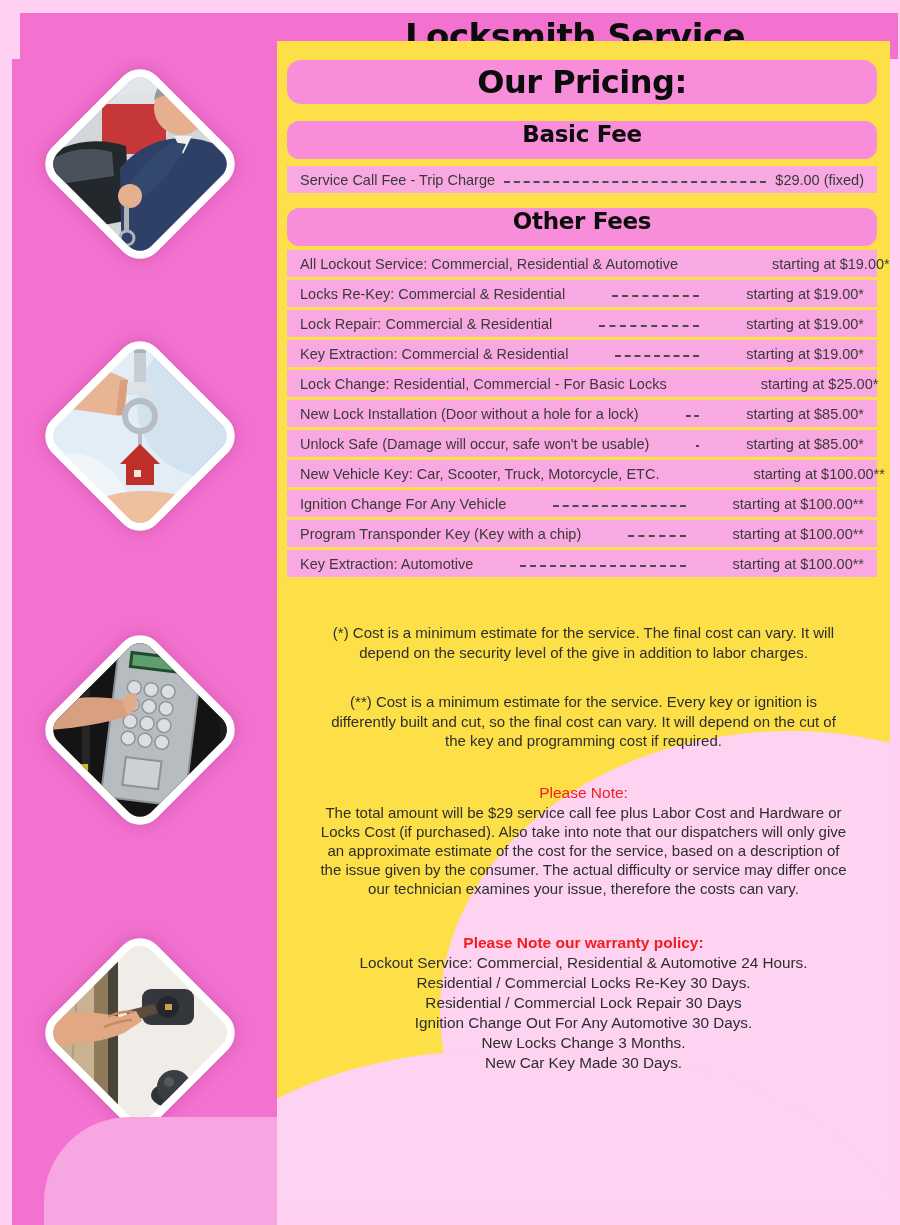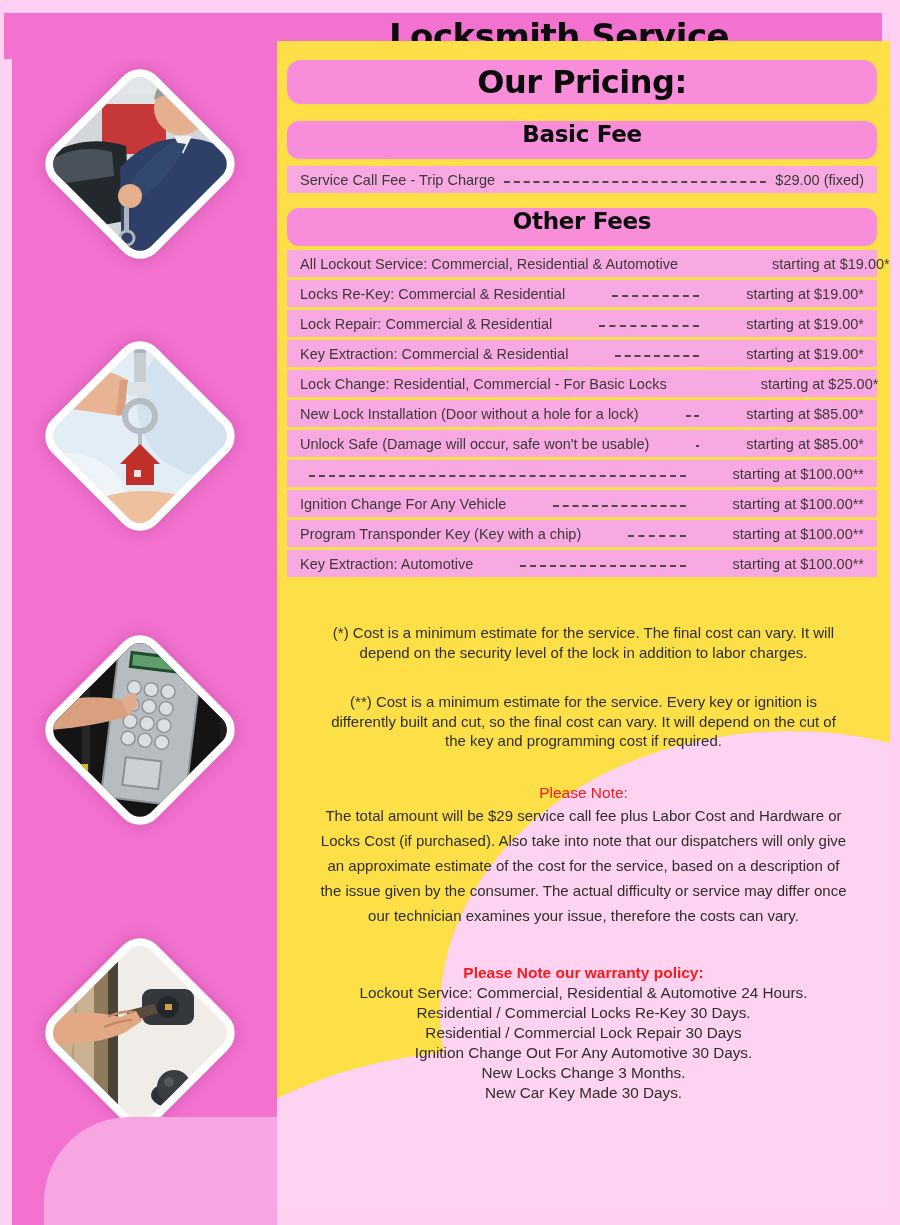--- a/index.html
+++ b/index.html
@@ -2,21 +2,21 @@
 <html><head>
 <meta charset="utf-8">
 <style>
   * { margin:0; padding:0; box-sizing:border-box; }
   html,body { width:900px; }
   body { font-family:"Liberation Sans", sans-serif; }
 
   .page { position:relative; width:900px; height:1225px; background:#ffd0f1; overflow:hidden; }
 
   
-  .header-band { position:absolute; left:4px; top:13px; width:878px; height:46px;
+  .header-band { position:absolute; left:20px; top:13px; width:878px; height:46px;
     background:#f372d0; display:flex; align-items:center; justify-content:center; padding-left:232px; }
   .page-title { font-family:"DejaVu Sans", sans-serif; font-weight:800; font-size:34px;
     letter-spacing:-0.5px; color:#0c0c0c; white-space:nowrap; }
 
   
   .left-col { position:absolute; left:12px; top:59px; width:265px; height:1166px;
     background:#f372d0; overflow:hidden; }
   .leftcol-blob { position:absolute; left:32px; top:1058px; width:340px; height:220px;
     background:#f7a6e1; border-radius:85px 30px 0 0; }
 
@@ -59,21 +59,21 @@
   .fee-leader { flex:1; position:relative; margin:0 9px; align-self:stretch; }
   .fee-leader::after { content:""; position:absolute; left:0; right:0; top:56%;
     border-top:2px dashed #4a4a4a; }
   .fee-price { white-space:nowrap; }
 
   .note { text-align:center; color:#2e2e2e; font-size:15px; line-height:19.5px; margin-left:auto; margin-right:auto; }
   .note-star { margin-top:46px; width:505px; }
   .note-dblstar { margin-top:30px; width:520px; }
   .red-heading { text-align:center; color:#f21d1d; font-size:15.5px; margin-top:33px; }
   .red-heading.bold { font-weight:bold; margin-top:36px; }
-  .please-note-body { margin-top:1px; width:530px; line-height:25px; }
+  .please-note-body { margin-top:1px; width:530px; line-height:19px; }
   .warranty-list { margin-top:1px; }
   .warranty-item { text-align:center; color:#2e2e2e; font-size:15.3px; line-height:20px; }
 </style>
 </head>
 <body>
 
 <div class="page">
 
   <div class="header-band">
     <div class="page-title">Locksmith Service</div>
@@ -241,41 +241,42 @@
           <span class="fee-label">New Lock Installation (Door without a hole for a lock)</span>
           <span class="fee-leader"></span>
           <span class="fee-price">starting at $85.00*</span>
         </div>
         <div class="fee-row">
           <span class="fee-label">Unlock Safe (Damage will occur, safe won't be usable)</span>
           <span class="fee-leader"></span>
           <span class="fee-price">starting at $85.00*</span>
         </div>
         <div class="fee-row">
+          <span class="fee-label">New Vehicle Key: Car, Scooter, Truck, Motorcycle, ETC.</span>
           <span class="fee-leader"></span>
           <span class="fee-price">starting at $100.00**</span>
         </div>
         <div class="fee-row">
           <span class="fee-label">Ignition Change For Any Vehicle</span>
           <span class="fee-leader"></span>
           <span class="fee-price">starting at $100.00**</span>
         </div>
         <div class="fee-row">
           <span class="fee-label">Program Transponder Key (Key with a chip)</span>
           <span class="fee-leader"></span>
           <span class="fee-price">starting at $100.00**</span>
         </div>
         <div class="fee-row">
           <span class="fee-label">Key Extraction: Automotive</span>
           <span class="fee-leader"></span>
           <span class="fee-price">starting at $100.00**</span>
         </div>
       </div>
 
-      <div class="note note-star">(*) Cost is a minimum estimate for the service. The final cost can vary. It will depend on the security level of the lock in addition to labor charges.</div>
+      <div class="note note-star">(*) Cost is a minimum estimate for the service. The final cost can vary. It will depend on the security level of the give in addition to labor charges.</div>
       <div class="note note-dblstar">(**) Cost is a minimum estimate for the service. Every key or ignition is differently built and cut, so the final cost can vary. It will depend on the cut of the key and programming cost if required.</div>
 
       <div class="red-heading">Please Note:</div>
       <div class="note please-note-body">The total amount will be $29 service call fee plus Labor Cost and Hardware or Locks Cost (if purchased). Also take into note that our dispatchers will only give an approximate estimate of the cost for the service, based on a description of the issue given by the consumer. The actual difficulty or service may differ once our technician examines your issue, therefore the costs can vary.</div>
 
       <div class="red-heading bold">Please Note our warranty policy:</div>
       <div class="warranty-list">
         <div class="warranty-item">Lockout Service: Commercial, Residential &amp; Automotive 24 Hours.</div>
         <div class="warranty-item">Residential / Commercial Locks Re-Key 30 Days.</div>
         <div class="warranty-item">Residential / Commercial Lock Repair 30 Days</div>

